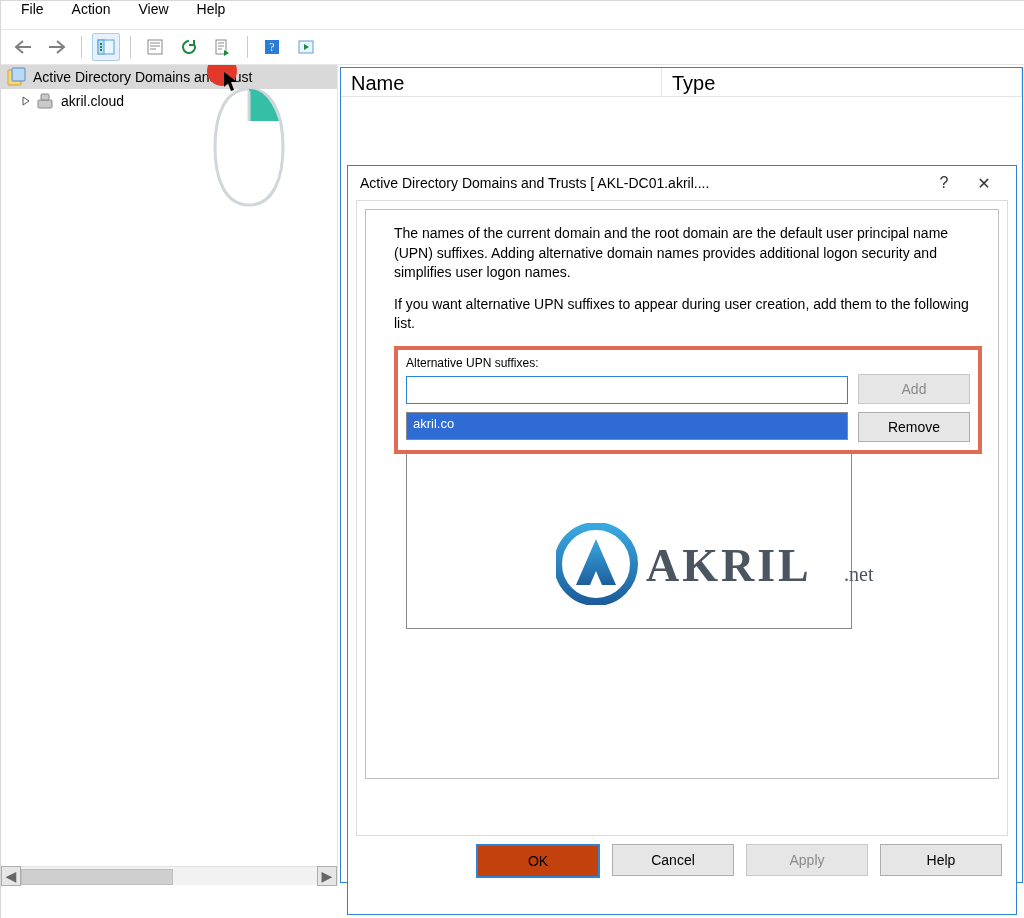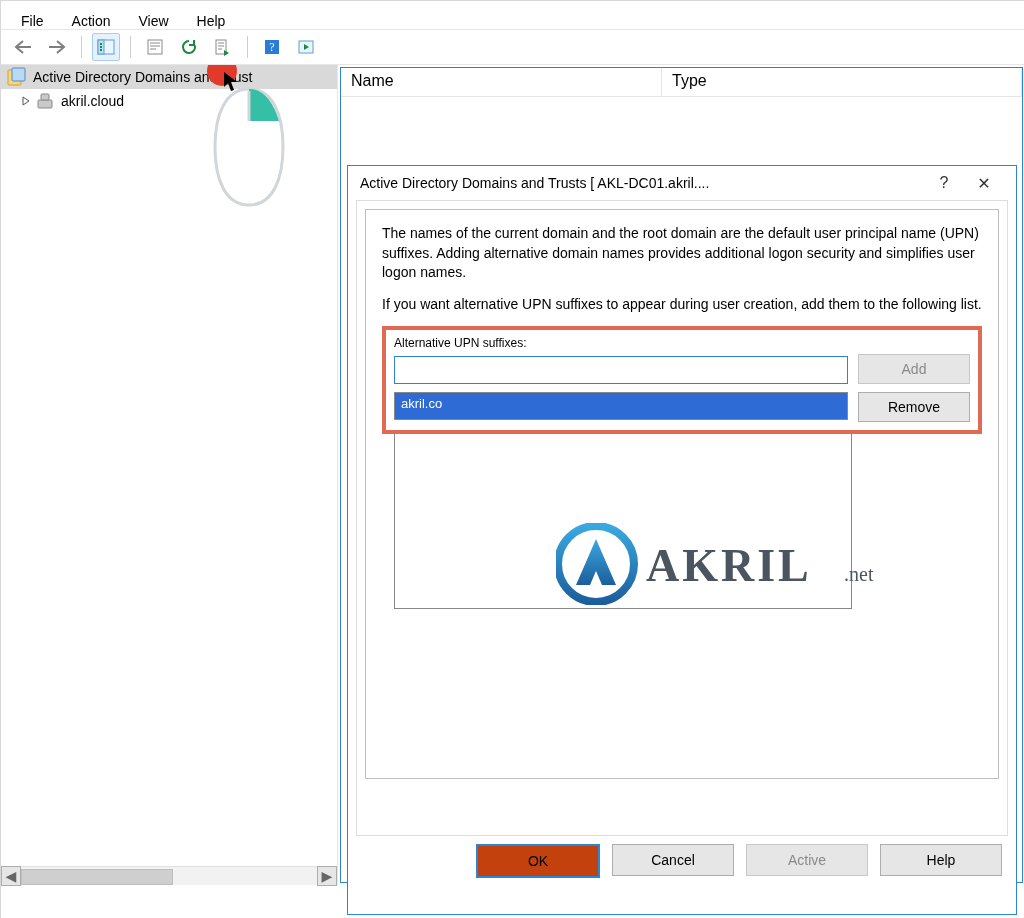--- a/index.html
+++ b/index.html
@@ -1,49 +1,49 @@
 <!DOCTYPE html>
 <html><head>
 <meta charset="utf-8">
 <style>
 html,body{margin:0;padding:0;font-family:"Segoe UI",Tahoma,sans-serif;font-size:13px;color:#000;background:#fff}
 .window{width:1024px;height:918px;position:relative;border:1px solid #d8d8d8;overflow:hidden;background:#fff}
 .titlebar{height:34px;display:flex;align-items:center;padding:0 10px;background:#fff;border-bottom:1px solid #e6e6e6}
 .titlebar .app-icon{width:22px;height:22px;margin-right:10px;display:flex;align-items:center;justify-content:center}
 .titlebar .title{font-size:14px}
-.menubar{height:28px;display:flex;align-items:flex-end;padding:0 6px;border-bottom:1px solid #e6e6e6}
+.menubar{height:28px;display:flex;align-items:flex-start;padding:0 6px;border-bottom:1px solid #e6e6e6}
 .menubar .item{padding:0 14px;display:flex;align-items:center;font-size:14px}
 .toolbar{height:34px;display:flex;align-items:center;padding:0 8px;border-bottom:1px solid #e6e6e6;gap:6px}
 .tool-sep{width:1px;height:22px;background:#ccc;margin:0 4px}
 .tbtn{width:26px;height:26px;display:flex;align-items:center;justify-content:center;border:1px solid transparent;border-radius:2px}
 .tbtn.active{background:#e6f1fb;border-color:#a9cdec}
 .body{display:flex;height:820px;position:relative}
 .tree-panel{width:336px;border-right:1px solid #e6e6e6;position:relative;display:flex;flex-direction:column}
 .tree{flex:1;overflow:hidden}
 .tree-row{display:flex;align-items:center;height:24px;padding-left:6px;font-size:14px}
 .tree-row .expand{width:14px;text-align:center;margin-right:2px;color:#555}
 .tree-row .ticon{width:20px;height:20px;margin-right:6px;display:flex;align-items:center;justify-content:center}
 .tree-row.selected{background:#d9d9d9}
 .scroll-h{height:18px;border-top:1px solid #e0e0e0;display:flex;align-items:center;background:#f2f2f2}
 .scroll-h .btn{width:18px;height:18px;display:flex;align-items:center;justify-content:center;color:#666}
 .scroll-h .track{flex:1;height:14px;position:relative}
 .scroll-h .thumb{position:absolute;left:0;top:0;height:14px;width:150px;background:#cfcfcf;border:1px solid #bdbdbd}
 .content-panel{flex:1;position:relative;border:1px solid #2c84d6;margin:2px 2px 2px 2px}
 .headers{height:28px;display:flex;border-bottom:1px solid #e6e6e6}
-.headers .col{padding:4px 10px;border-right:1px solid #e6e6e6;font-size:16px}
+.headers .col{padding:4px 10px;border-right:1px solid #e6e6e6;font-size:20px}
 
 
 .dlg{position:absolute;left:346px;top:164px;width:668px;height:748px;background:#fff;border:1px solid #2c84d6}
 .dlg-title{height:34px;display:flex;align-items:center;padding:0 12px;font-size:14px}
 .dlg-title .spacer{flex:1}
 .dlg-title .sysbtn{width:40px;height:34px;display:flex;align-items:center;justify-content:center;font-size:16px;color:#333}
 .dlg-body{border:1px solid #dcdcdc;margin:0 8px 8px 8px;padding:8px 8px 0 8px;height:636px;position:relative;box-sizing:border-box}
 .tabstrip{display:flex;margin-bottom:10px}
 .tab{border:1px solid #bfbfbf;border-bottom:none;background:#fff;padding:4px 16px;font-size:14px}
-.tabcontent{border:1px solid #bfbfbf;padding:14px 16px 16px 16px;height:570px;box-sizing:border-box;position:relative}
+.tabcontent{border:1px solid #bfbfbf;padding:14px 16px 16px 28px;height:570px;box-sizing:border-box;position:relative}
 .desc{font-size:14px;line-height:1.4;margin-bottom:12px}
 .hlbox{border:4px solid #e06a53;padding:6px 8px 8px 8px;margin-top:2px}
 .label{font-size:12px;margin-bottom:4px}
 .row{display:flex;align-items:flex-end;gap:10px;margin-bottom:8px}
 .row .inputwrap{flex:1}
 .txtbox{width:100%;height:28px;box-sizing:border-box;border:1px solid #2c84d6;padding:0 6px;font-size:14px;outline:none}
 .btn{width:110px;height:28px;background:#e6e6e6;border:1px solid #adadad;font-size:14px;display:flex;align-items:center;justify-content:center}
 .btn.disabled{color:#8a8a8a;background:#e6e6e6;border-color:#c8c8c8}
 .listwrap{display:flex;gap:10px}
 .listbox{flex:1;height:26px;border:1px solid #888;background:#fff;overflow:hidden}
@@ -229,18 +229,18 @@
             <text x="90" y="58" font-family="Segoe UI" font-size="46" font-weight="600" fill="#4a5560" letter-spacing="3">AKRIL</text>
             <text x="288" y="58" font-family="Segoe UI" font-size="20" fill="#4a5560">.net</text>
           </svg>
         </div>
       </div>
     </div>
 
     <div class="dlg-buttons">
       <div class="btn primary">OK</div>
       <div class="btn">Cancel</div>
-      <div class="btn disabled">Active</div>
+      <div class="btn disabled">Apply</div>
       <div class="btn">Help</div>
     </div>
   </div>
 
 </div>
 
 </body></html>

